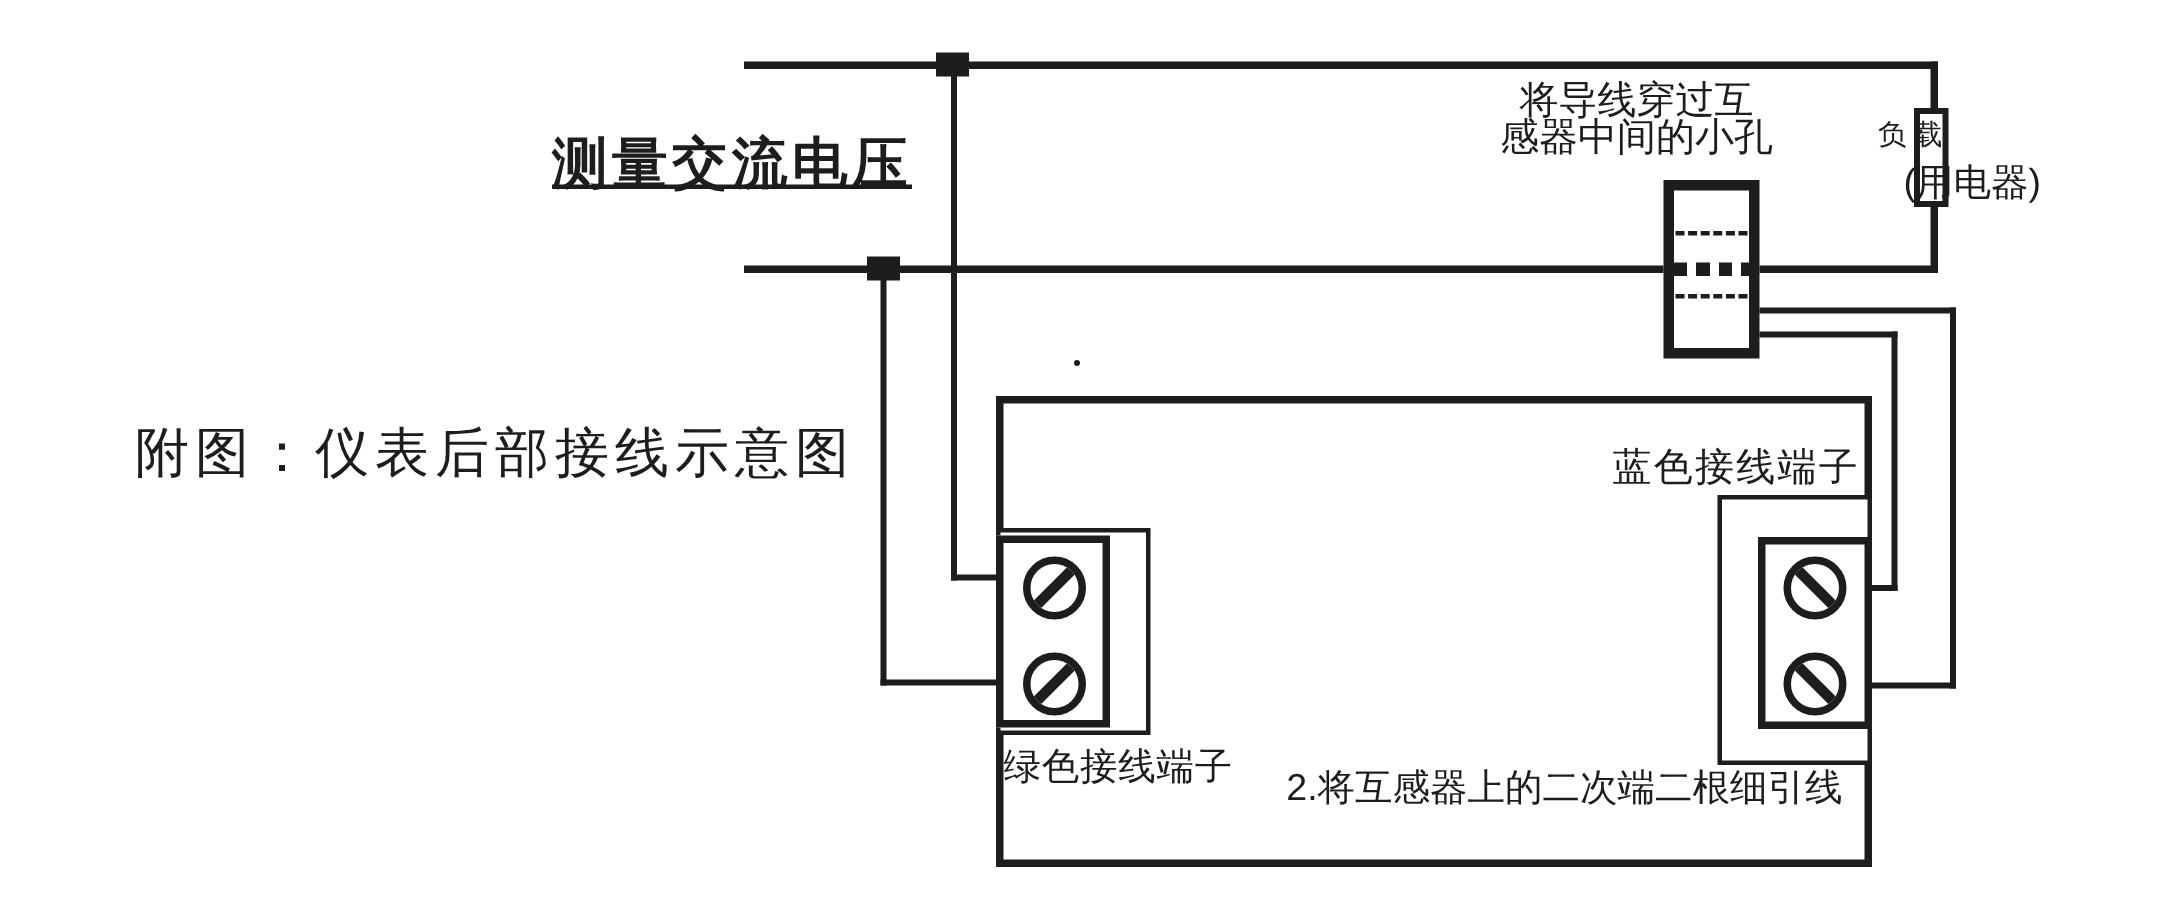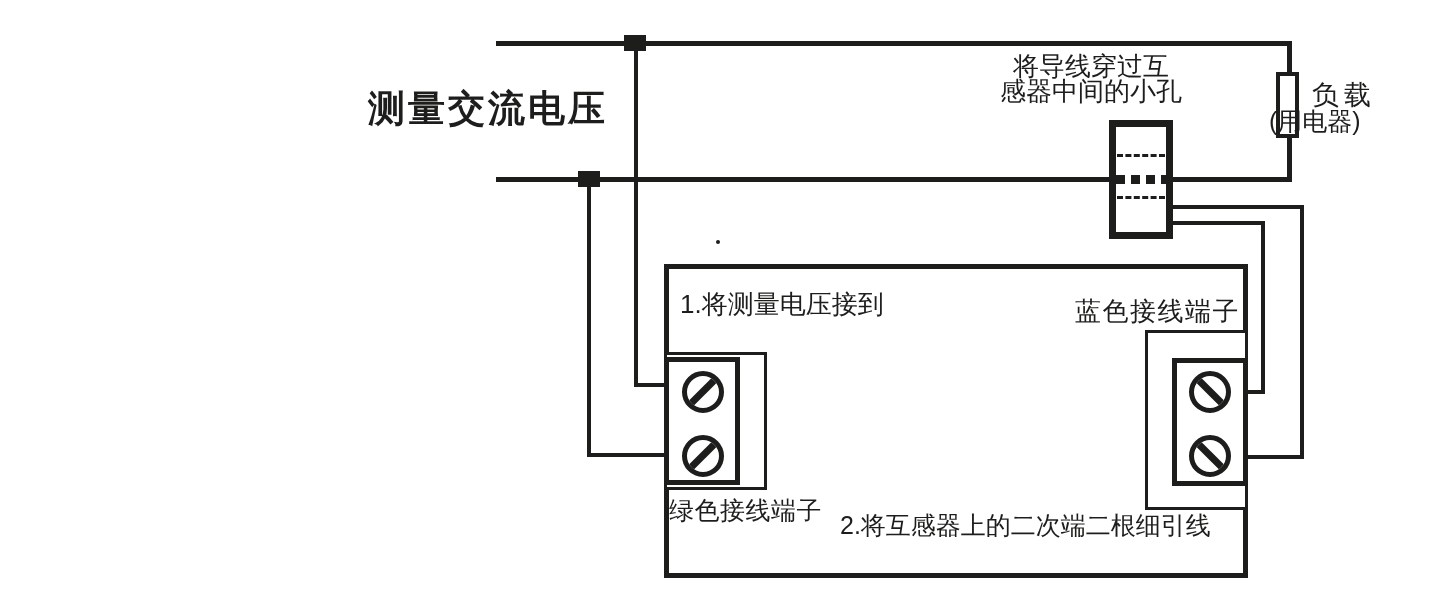--- a/index.html
+++ b/index.html
@@ -9,30 +9,30 @@
   }
   .wire{position:absolute;background:#1d1d1b;}
   .box{position:absolute;box-sizing:border-box;border-style:solid;border-color:#1d1d1b;background:#ffffff;}
   .dashline{position:absolute;height:0;border-top:3px dashed #1d1d1b;}
   .ct-dashes{position:absolute;background-image:repeating-linear-gradient(90deg,#1d1d1b 0 9px,rgba(0,0,0,0) 9px 15px);}
   .screw{position:absolute;width:42px;height:42px;box-sizing:border-box;border:5px solid #1d1d1b;border-radius:50%;background:#fff;overflow:hidden;}
   .screw::after{content:"";position:absolute;left:-7px;top:12px;width:46px;height:7px;background:#1d1d1b;}
   .screw.slash::after{transform:rotate(-45deg);}
   .screw.backslash::after{transform:rotate(45deg);}
   .t{position:absolute;white-space:nowrap;color:#1d1d1b;}
-  .t-source{left:368px;top:84px;font-size:37px;font-weight:700;letter-spacing:3px;}
+  .t-source{left:368px;top:84px;font-size:37px;font-weight:700;letter-spacing:3px;text-decoration:underline;}
   .t-ctnote{left:950px;top:54px;width:282px;text-align:center;font-size:26px;line-height:25px;}
-  .t-load{left:1312px;top:77px;font-size:27px;letter-spacing:5px;}
+  .t-load{left:1252px;top:77px;font-size:19px;letter-spacing:5px;}
   .t-loadsub{left:1269px;top:105px;font-size:25px;}
   .t-caption{left:90px;top:278px;font-size:36px;letter-spacing:4px;font-family:"Liberation Serif","DejaVu Serif",serif;font-weight:400;}
   .t-step1{left:680px;top:291px;font-size:26px;line-height:27px;}
   .t-step1 .ind{padding-left:22px;display:block;}
   .t-blue{left:1075px;top:294px;font-size:26px;letter-spacing:1.5px;}
   .t-green{left:669px;top:494px;font-size:25px;letter-spacing:0.5px;}
-  .t-step2{left:840px;top:513px;width:406px;text-align:left;font-size:25px;line-height:24px;}
+  .t-step2{left:840px;top:513px;width:406px;text-align:center;font-size:25px;line-height:24px;}
   .dot{position:absolute;left:716px;top:240px;width:4px;height:4px;border-radius:50%;background:#1d1d1b;}
 </style>
 </head>
 <body>
 
 <div class="canvas">
 
   <div class="wire" style="left:496px;top:41px;width:796px;height:5px;"></div>
   <div class="wire" style="left:1287px;top:41px;width:5px;height:36px;"></div>
   <div class="wire" style="left:1287px;top:136px;width:5px;height:46px;"></div>
@@ -78,23 +78,23 @@
   <div class="t t-source">测量交流电压</div>
 
   <div class="t t-ctnote">
     <span>将导线穿过互</span><br>
     <span>感器中间的小孔</span>
   </div>
 
   <div class="t t-load">负载</div>
   <div class="t t-loadsub">(用电器)</div>
 
+  <div class="t t-caption">附图：仪表后部接线示意图</div>
 
   <div class="t t-step1">
-    <span>1.将测量电压接到</span>
   </div>
 
   <div class="t t-green">绿色接线端子</div>
   <div class="t t-blue">蓝色接线端子</div>
 
   <div class="t t-step2">
     <span>2.将互感器上的二次端二根细引线</span><br>
   </div>
 
 </div>

